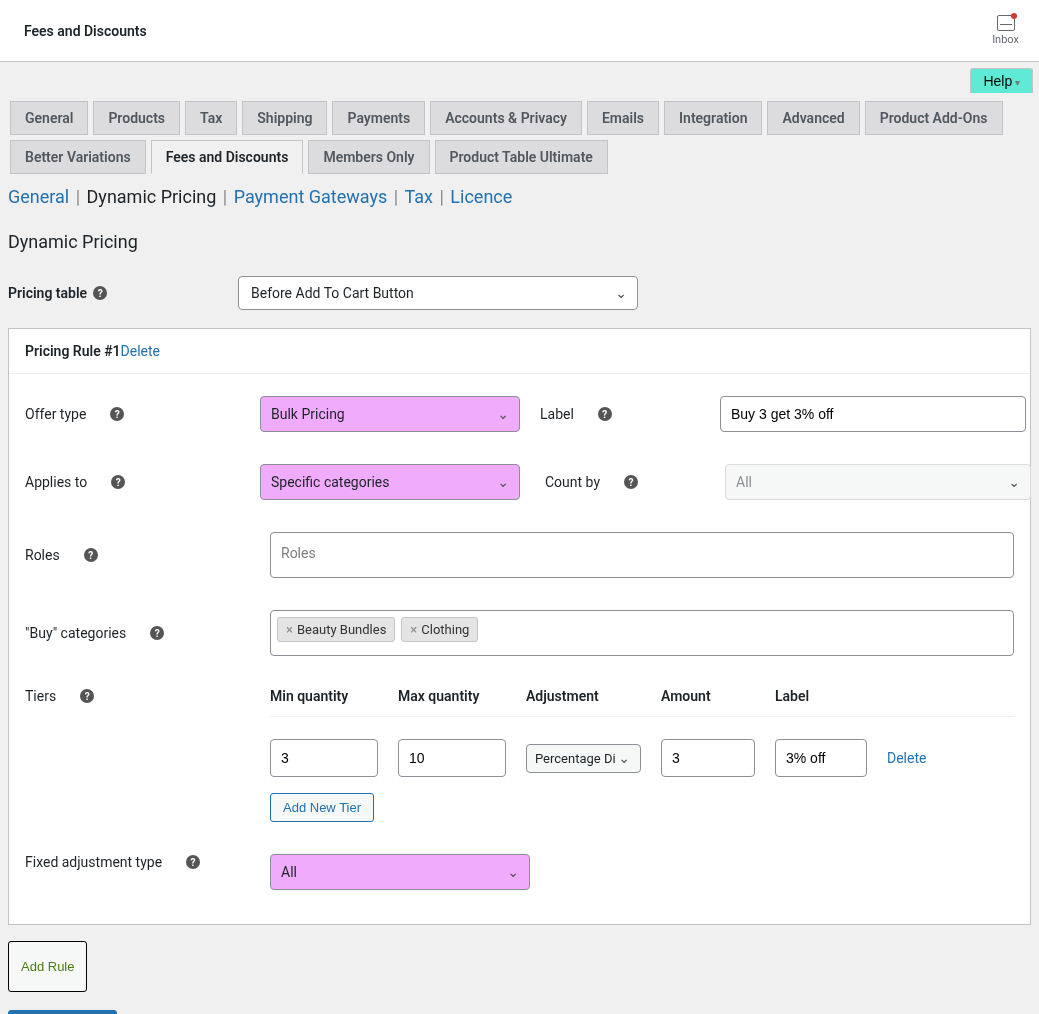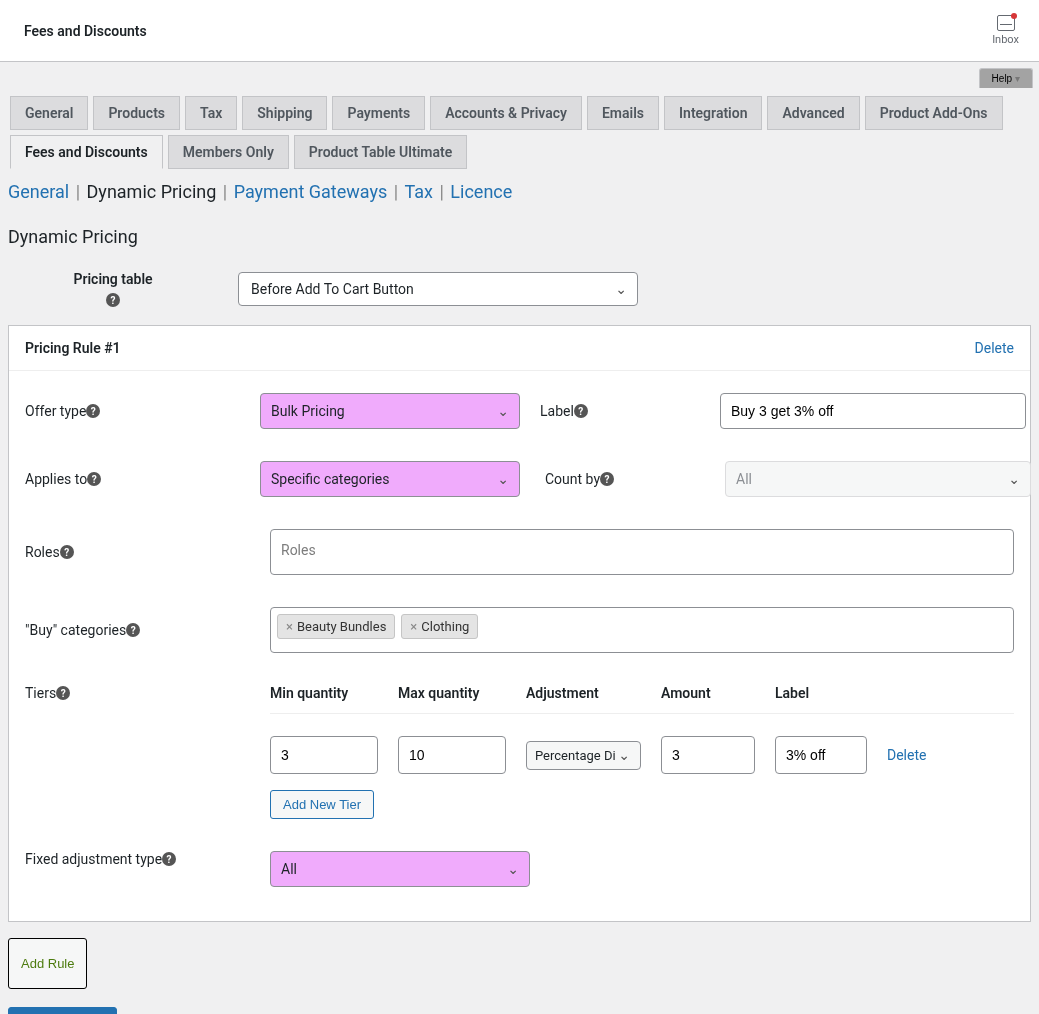--- a/index.html
+++ b/index.html
@@ -5,41 +5,41 @@
 * { box-sizing: border-box; margin: 0; padding: 0; }
 body { font-family: -apple-system, BlinkMacSystemFont, "Segoe UI", Roboto, sans-serif; font-size: 13px; color: #1d2327; background: #fff; width: 1039px; }
 .header-bar { display: flex; justify-content: space-between; align-items: center; padding: 15px 20px 15px 24px; }
 .header-title { font-size: 14px; font-weight: 600; }
 .inbox { text-align: center; color: #646970; font-size: 11px; position: relative; cursor: pointer; }
 .inbox-icon { width: 18px; height: 16px; border: 1.5px solid #646970; border-radius: 2px; margin: 0 auto 2px; position: relative; }
 .inbox-icon::after { content: ''; position: absolute; left: 2px; right: 2px; bottom: 0; height: 5px; border-top: 1.5px solid #646970; }
 .inbox-dot { position: absolute; top: -3px; right: -3px; width: 6px; height: 6px; background: #d63638; border-radius: 50%; }
 .content-area { background: #f0f0f1; padding: 0 0 20px 0; border-top: 1px solid #c3c4c7; }
 .help-row { display: flex; justify-content: flex-end; padding: 6px 6px 0 0; }
-.help-btn { border: 1px solid #c3c4c7; background: #a3a3a3; padding: 4px 12px; font-size: 10px; cursor: pointer; border-top-left-radius: 3px; border-top-right-radius: 3px; border-bottom: none; }
+.help-btn { border: 1px solid #c3c4c7; background: #5eead4; padding: 4px 12px; font-size: 14px; cursor: pointer; border-top-left-radius: 3px; border-top-right-radius: 3px; border-bottom: none; }
 .help-btn::after { content: ' ▾'; font-size: 10px; color: #777; }
 .tabs-wrapper { padding: 8px 10px 0 10px; }
 .tab-row { display: flex; flex-wrap: wrap; gap: 5px; }
 .tab-row + .tab-row { margin-top: 5px; }
 .tab { background: #dcdcde; border: 1px solid #c3c4c7; padding: 8px 14px; font-size: 14px; font-weight: 600; color: #50575e; cursor: pointer; }
 .tab.active { background: #f0f0f1; border-bottom-color: #f0f0f1; color: #1d2327; }
 .subtabs { padding: 12px 10px 0 8px; font-size: 18px; }
 .subtabs a { color: #2271b1; text-decoration: none; cursor: pointer; }
 .subtabs .sep { color: #888; margin: 0 2px; }
 .subtabs .current { color: #1d2327; }
 .section-title { font-size: 18px; font-weight: 400; padding: 24px 10px 16px 8px; }
 .form-row { display: flex; align-items: center; padding: 8px 10px 8px 8px; gap: 20px; }
-.label-cell { width: 210px; font-size: 14px; font-weight: 600; display: flex; align-items: center; gap: 6px; flex-direction: column; }
-.label-cell2 { width: 225px; font-size: 14px; font-weight: 400; display: flex; align-items: center; gap: 0; }
+.label-cell { width: 210px; font-size: 14px; font-weight: 600; display: flex; align-items: center; gap: 6px; }
+.label-cell2 { width: 225px; font-size: 14px; font-weight: 400; display: flex; align-items: center; gap: 24px; }
 .help-icon { width: 14px; height: 14px; border-radius: 50%; background: #555; color: #fff; font-size: 10px; display: inline-flex; align-items: center; justify-content: center; font-weight: bold; cursor: help; }
 .select-styled { position: relative; background: #fff; border: 1px solid #8c8f94; border-radius: 4px; height: 34px; display: flex; align-items: center; padding: 0 30px 0 12px; font-size: 14px; cursor: pointer; min-width: 260px; }
 .select-styled.wide { width: 400px; }
 .select-arrow { position: absolute; right: 10px; top: 50%; transform: translateY(-50%); color: #555; font-size: 14px; pointer-events: none; }
 .rule-box { background: #fff; border: 1px solid #c3c4c7; margin: 10px 8px 12px 8px; }
-.rule-head { display: flex; justify-content: space-between; align-items: center; padding: 14px 16px; border-bottom: 1px solid #eee; }
+.rule-head { display: flex; justify-content: flex-start; align-items: center; padding: 14px 16px; border-bottom: 1px solid #eee; }
 .rule-title { font-size: 14px; font-weight: 600; }
 .delete-link { color: #2271b1; text-decoration: none; font-size: 14px; cursor: pointer; }
 .rule-body { padding: 6px 16px 18px 16px; }
 .rule-row { display: flex; align-items: flex-start; padding: 16px 0; gap: 20px; }
 .col-left { width: 500px; display: flex; align-items: center; gap: 10px; }
 .col-right { flex: 1; display: flex; align-items: center; gap: 10px; }
 .small-select { position: relative; background: #f0abfc; border: 1px solid #8c8f94; border-radius: 4px; height: 36px; display: flex; align-items: center; padding: 0 30px 0 10px; font-size: 14px; cursor: pointer; width: 260px; }
 .text-input { background: #fff; border: 1px solid #8c8f94; border-radius: 4px; height: 36px; padding: 0 10px; font-size: 14px; width: 306px; }
 .disabled-select { background: #f6f7f7; border: 1px solid #dcdcde; border-radius: 4px; height: 36px; display: flex; align-items: center; padding: 0 30px 0 10px; font-size: 14px; color: #8c8f94; width: 306px; position: relative; }
 .full-input { background: #fff; border: 1px solid #8c8f94; border-radius: 4px; min-height: 46px; padding: 12px 10px; font-size: 14px; color: #7d7d7d; flex: 1; }
@@ -84,20 +84,21 @@
         <div class="tab">Tax</div>
         <div class="tab">Shipping</div>
         <div class="tab">Payments</div>
         <div class="tab">Accounts &amp; Privacy</div>
         <div class="tab">Emails</div>
         <div class="tab">Integration</div>
         <div class="tab">Advanced</div>
         <div class="tab">Product Add-Ons</div>
       </div>
     <div class="tab-row" id="tab-row-2">
+        <div class="tab">Better Variations</div>
         <div class="tab active">Fees and Discounts</div>
         <div class="tab">Members Only</div>
         <div class="tab">Product Table Ultimate</div>
       </div>
   </div>
 
   <div class="subtabs" id="subtabs"><a>General</a><span class="sep"> | </span><span class="current">Dynamic Pricing</span><span class="sep"> | </span><a>Payment Gateways</a><span class="sep"> | </span><a>Tax</a><span class="sep"> | </span><a>Licence</a></div>
 
   <h2 class="section-title">Dynamic Pricing</h2>
 

